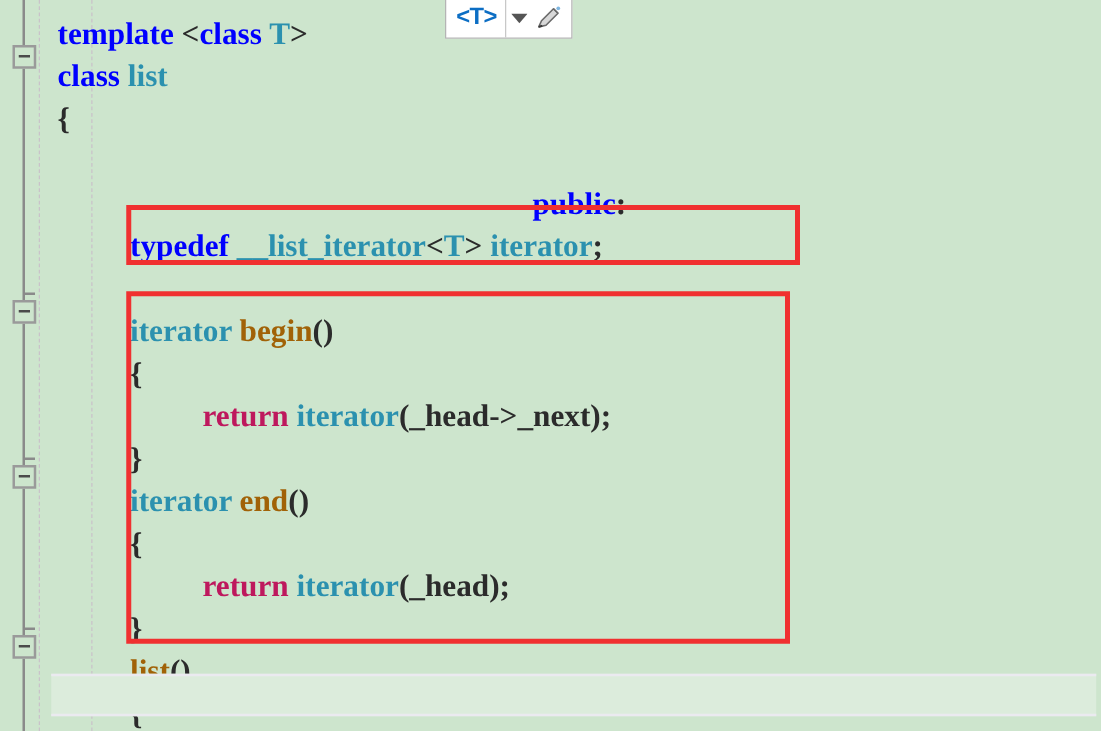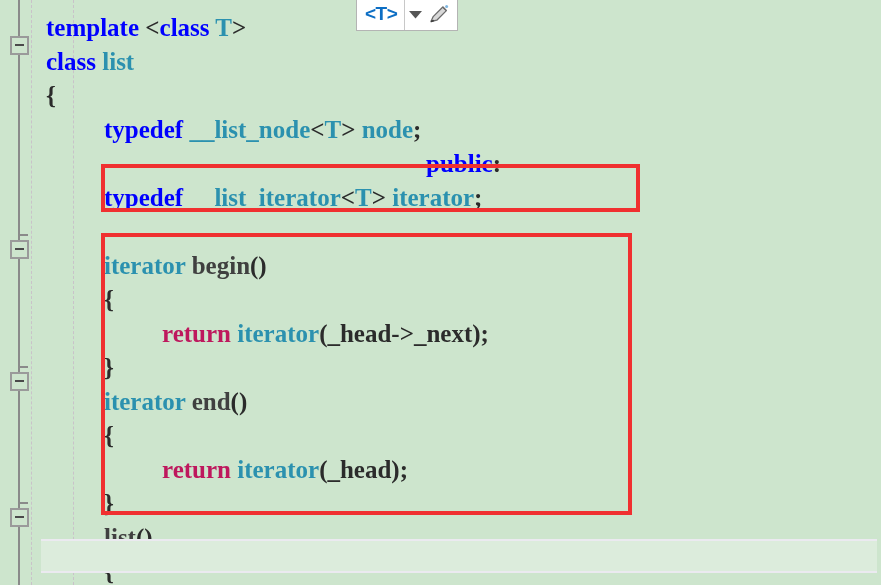--- a/index.html
+++ b/index.html
@@ -90,21 +90,21 @@
     line-height: 34px;
     font-size: 25px;
     font-family: "Liberation Serif", serif;
     white-space: pre;
     color: #000000;
   }
   .line .txt { padding-left: 12px; }
 
   .kw      { color: #0000ff; }
   .type    { color: #2b91af; }
-  .fn      { color: #404040; }
+  .fn      { color: #a16207; }
   .ret     { color: #be185d; }
   .plain   { color: #2b2b2b; }
   .punc    { color: #2b2b2b; }
 
   
   .cur-line-hl {
     position: absolute;
     left: 41px;
     width: 836px;
     height: 34px;
@@ -200,21 +200,20 @@
 
   <div id="indent-guides">
       <div class="indent-guide" style="left: 31px;"></div>
       <div class="indent-guide" style="left: 73px;"></div>
     </div>
 
   <div class="code-area" id="code-area">
       <div class="line" style="top: -5px;"><span class="txt" style="padding-left: 12px;"><span class="kw">template</span><span class="plain"> </span><span class="punc">&lt;</span><span class="kw">class</span><span class="plain"> </span><span class="type">T</span><span class="punc">&gt;</span></span></div>
       <div class="line" style="top: 29px;"><span class="txt" style="padding-left: 12px;"><span class="kw">class</span><span class="plain"> </span><span class="type">list</span></span></div>
       <div class="line" style="top: 63px;"><span class="txt" style="padding-left: 12px;"><span class="punc">{</span></span></div>
-      <div class="line" style="top: 97px;"><span class="txt" style="padding-left: 70px;"><span class="kw">typedef</span><span class="plain"> </span><span class="type">__list_node</span><span class="punc">&lt;</span><span class="type">T</span><span class="punc">&gt; </span><span class="type">node</span><span class="punc">;</span></span></div>
       <div class="line" style="top: 131px; text-align: center;"><span class="txt" style="padding-left: 12px;"><span class="kw">public</span><span class="punc">:</span></span></div>
       <div class="line" style="top: 165px;"><span class="txt" style="padding-left: 70px;"><span class="kw">typedef</span><span class="plain"> </span><span class="type">__list_iterator</span><span class="punc">&lt;</span><span class="type">T</span><span class="punc">&gt; </span><span class="type">iterator</span><span class="punc">;</span></span></div>
       <div class="line" style="top: 199px;"><span class="txt" style="padding-left: 12px;"></span></div>
       <div class="line" style="top: 233px;"><span class="txt" style="padding-left: 70px;"><span class="type">iterator</span><span class="plain"> </span><span class="fn">begin</span><span class="punc">()</span></span></div>
       <div class="line" style="top: 267px;"><span class="txt" style="padding-left: 70px;"><span class="punc">{</span></span></div>
       <div class="line" style="top: 301px;"><span class="txt" style="padding-left: 128px;"><span class="ret">return</span><span class="plain"> </span><span class="type">iterator</span><span class="punc">(_head-&gt;_next);</span></span></div>
       <div class="line" style="top: 335px;"><span class="txt" style="padding-left: 70px;"><span class="punc">}</span></span></div>
       <div class="line" style="top: 369px;"><span class="txt" style="padding-left: 70px;"><span class="type">iterator</span><span class="plain"> </span><span class="fn">end</span><span class="punc">()</span></span></div>
       <div class="line" style="top: 403px;"><span class="txt" style="padding-left: 70px;"><span class="punc">{</span></span></div>
       <div class="line" style="top: 437px;"><span class="txt" style="padding-left: 128px;"><span class="ret">return</span><span class="plain"> </span><span class="type">iterator</span><span class="punc">(_head);</span></span></div>

